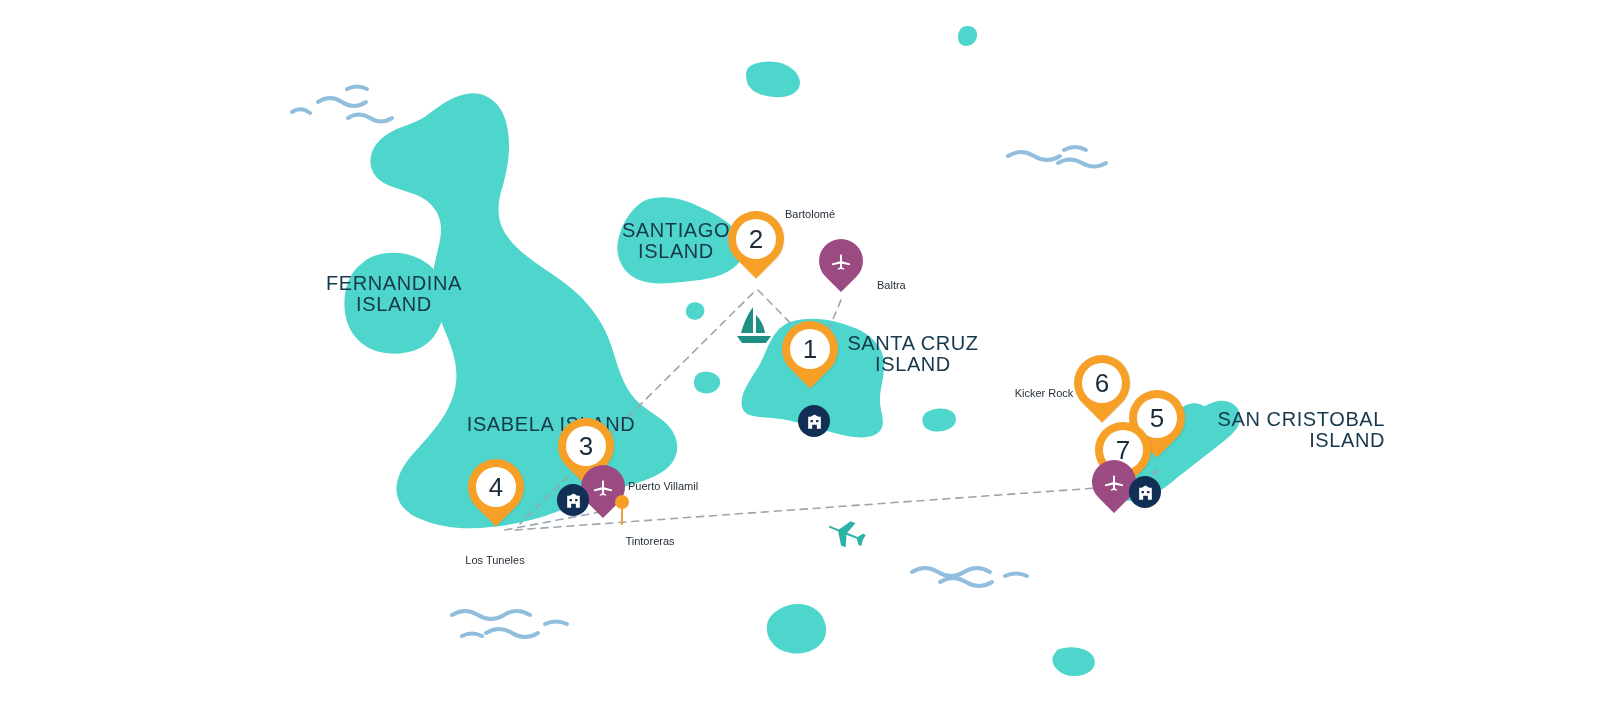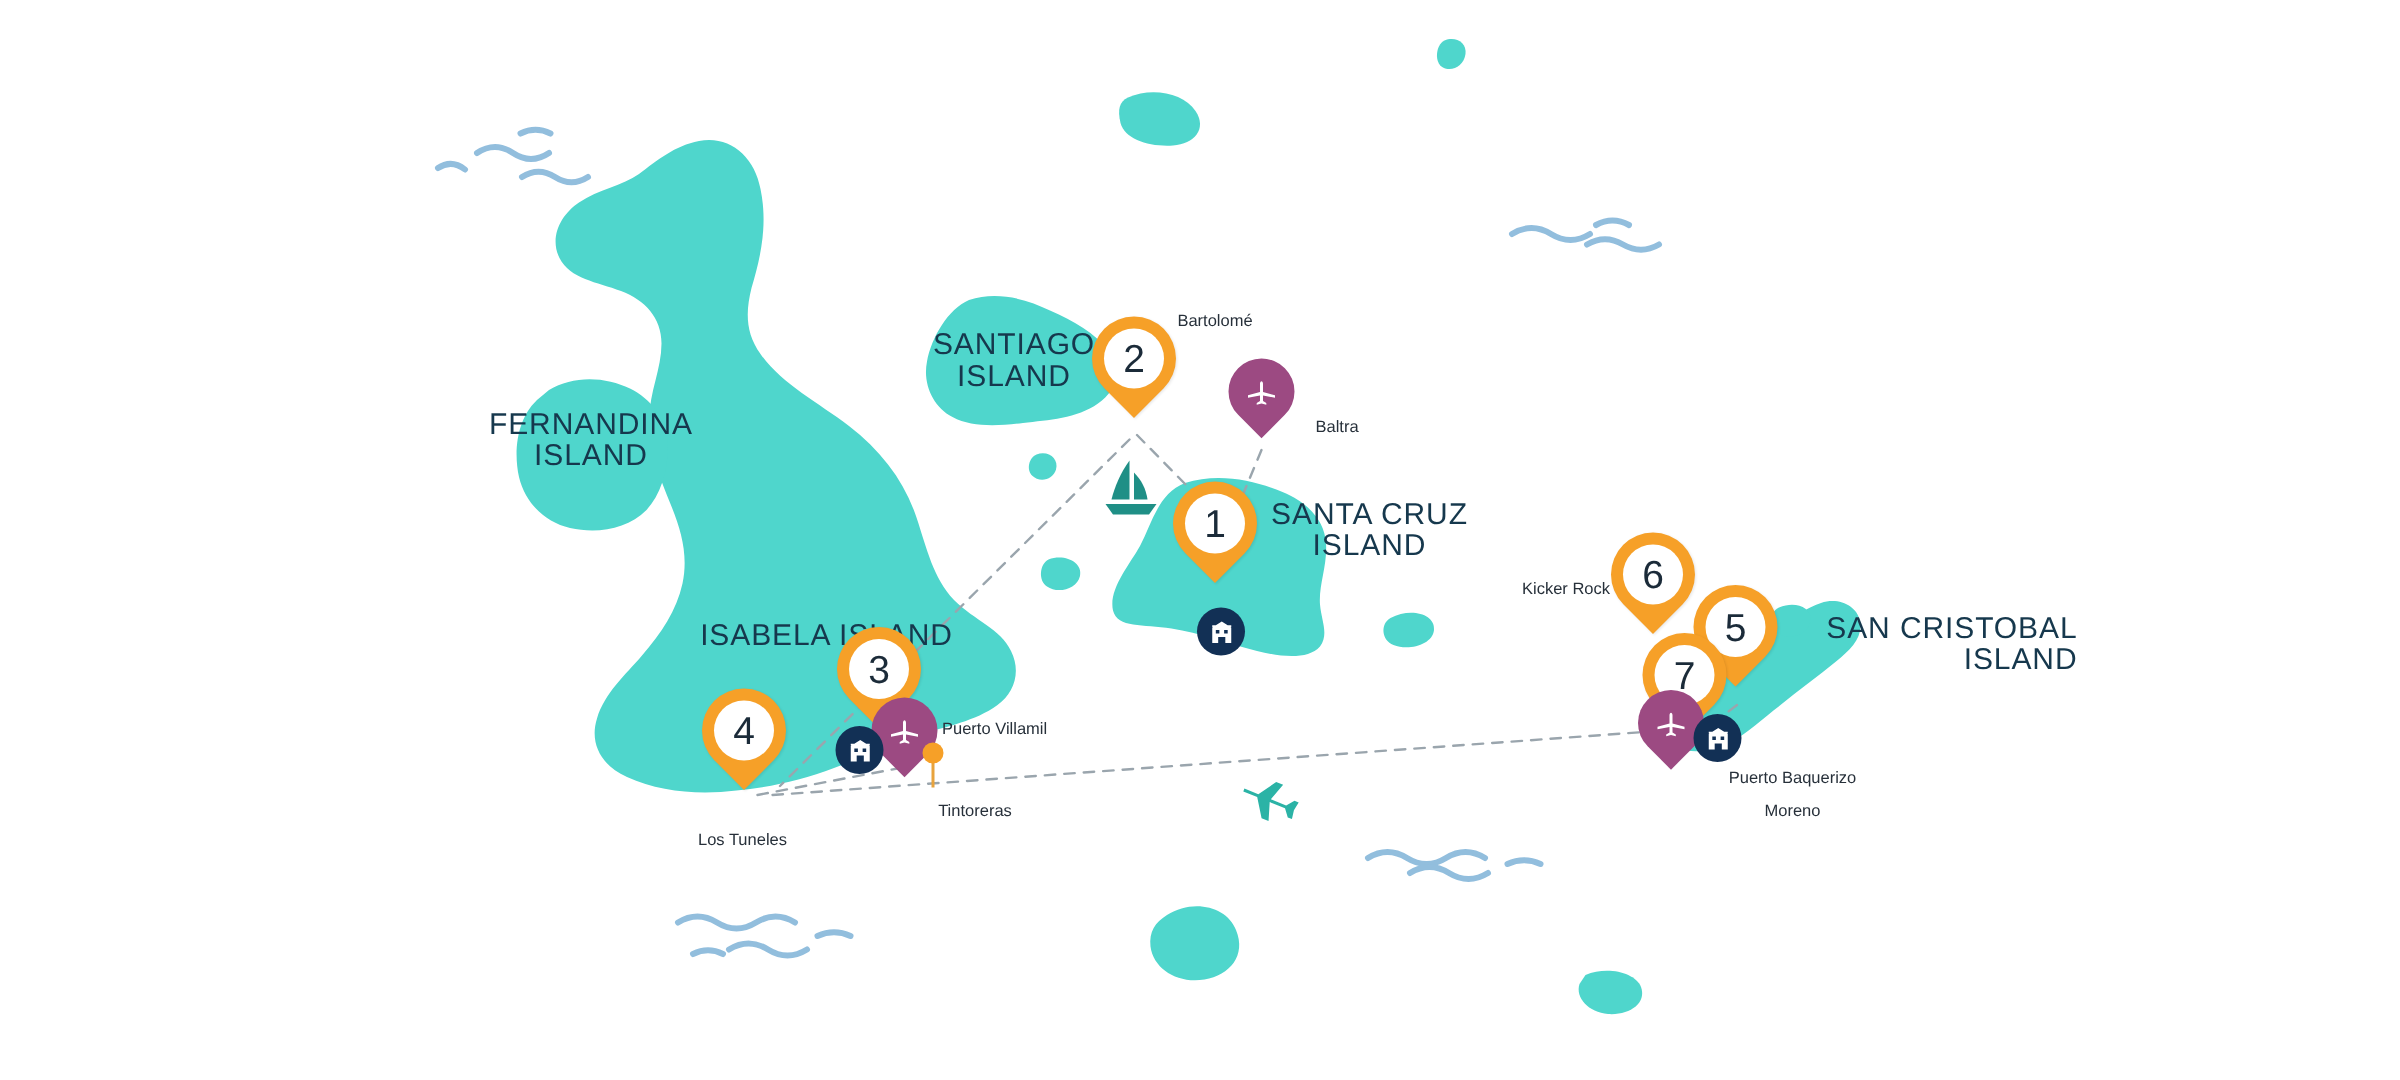--- a/index.html
+++ b/index.html
@@ -305,22 +305,20 @@
 ISLAND</div>
   <div class="island-label" style="left:1255px; top:409px; width:260px; margin-left:-130px;text-align:right;">SAN CRISTOBAL
 ISLAND</div>
 
   <div class="place-label" style="left:810px; top:203px; width:200px; margin-left:-100px;">Bartolomé</div>
   <div class="place-label" style="left:877px; top:274px; width:160px; margin-left:0px; text-align:left;">Baltra</div>
   <div class="place-label" style="left:628px; top:475px; width:200px; margin-left:0px; text-align:left;">Puerto Villamil</div>
   <div class="place-label" style="left:650px; top:530px; width:200px; margin-left:-100px;">Tintoreras</div>
   <div class="place-label" style="left:495px; top:537px; width:200px; margin-left:-100px;margin-top:12px;">Los Tuneles</div>
   <div class="place-label" style="left:1044px; top:382px; width:200px; margin-left:-100px;">Kicker Rock</div>
-  <div class="place-label" style="left:1195px; top:508px; width:230px; margin-left:-115px;">Puerto Baquerizo
-Moreno</div>
 
   <div class="pin" style="left:810px; top:395px;">
     <div class="pin-body"></div>
     <div class="pin-hole"></div>
     <div class="pin-num">1</div>
   </div>
   <div class="pin" style="left:756px; top:285px;">
     <div class="pin-body"></div>
     <div class="pin-hole"></div>
     <div class="pin-num">2</div>

